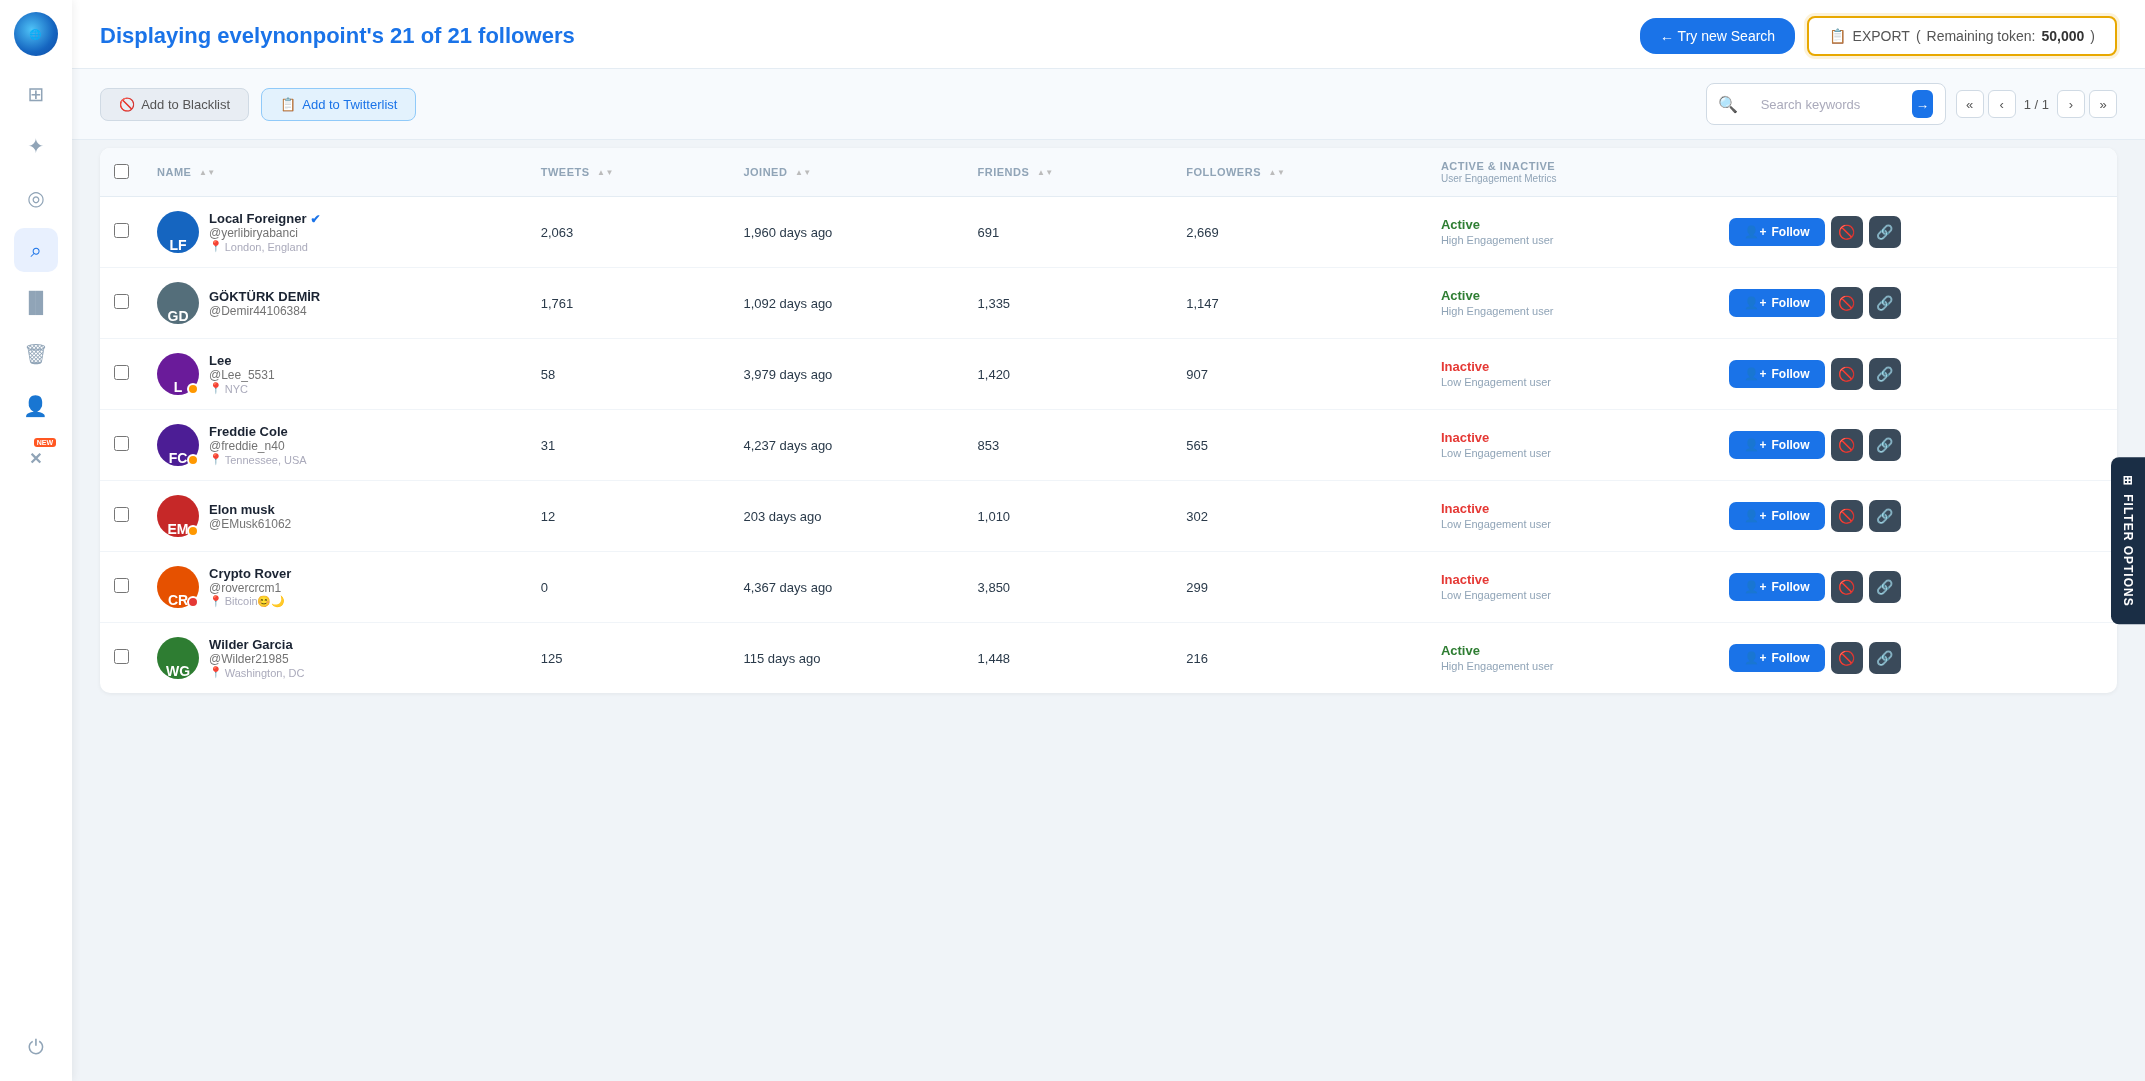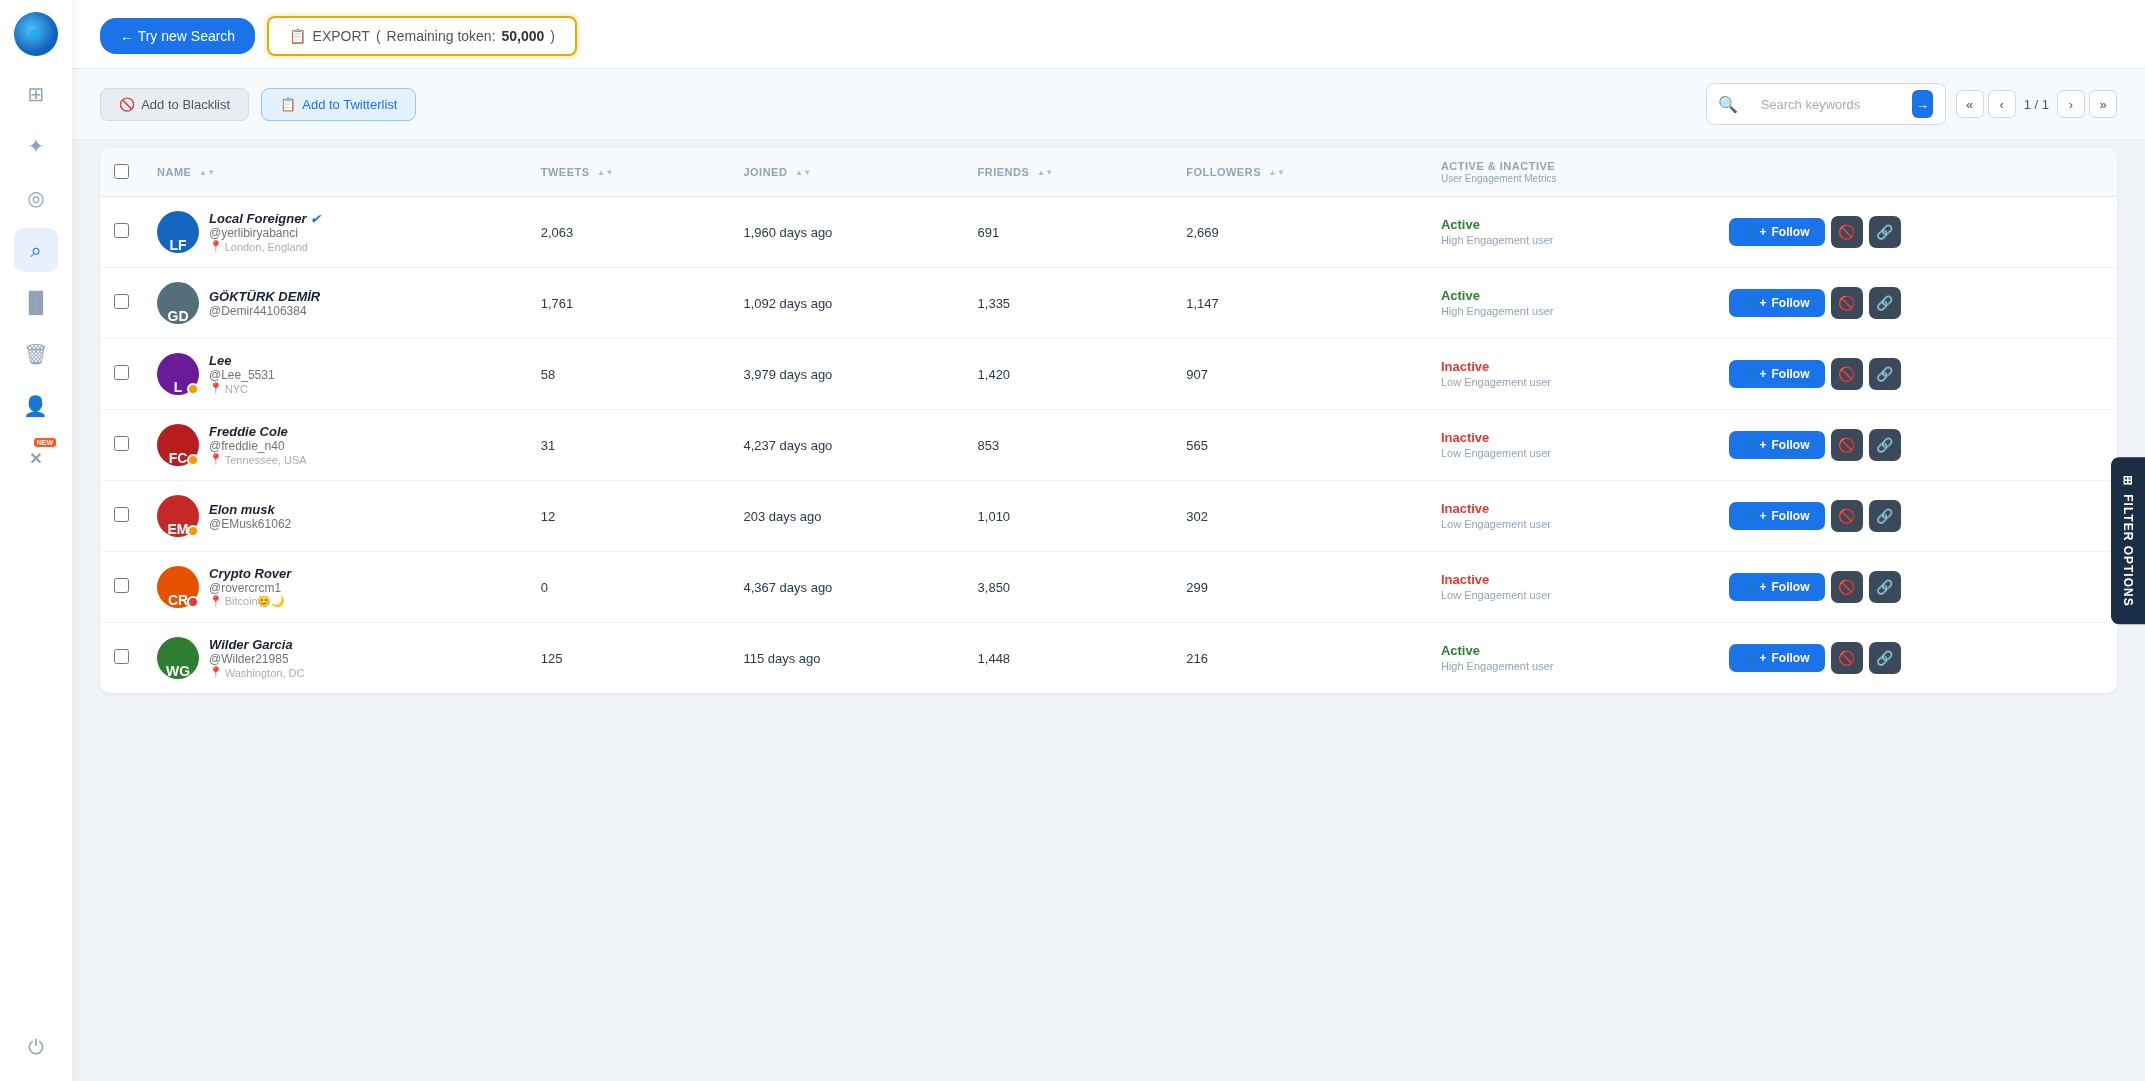--- a/index.html
+++ b/index.html
@@ -166,21 +166,21 @@
       position: relative;
     }
     .avatar-initials { font-size: 14px; font-weight: 700; }
     .avatar-badge {
       position: absolute; bottom: 0; right: 0;
       width: 12px; height: 12px; border-radius: 50%;
       background: #ffa000; border: 2px solid white;
     }
     .avatar-badge.orange { background: #ff9800; }
     .avatar-badge.red { background: #e53935; }
-    .user-info .name { font-weight: 600; font-size: 13px; color: #1a2332; display: flex; align-items: flex-end; gap: 4px; font-style: italic; }
+    .user-info .name { font-weight: 600; font-size: 13px; color: #1a2332; display: flex; align-items: flex-end; gap: 4px; }
     .user-info .handle { font-size: 12px; color: #737373; }
     .user-info .location { font-size: 11px; color: #aab; display: flex; align-items: center; gap: 2px; }
     .verified { color: #1a73e8; font-size: 12px; }
 
     .status-active { color: #2e7d32; font-weight: 600; font-size: 13px; }
     .status-inactive { color: #e53935; font-weight: 600; font-size: 13px; }
     .engagement { font-size: 11px; color: #90a4b7; }
 
     .actions-cell { display: flex; align-items: center; gap: 6px; }
     .btn-follow {
@@ -212,21 +212,21 @@
       border-radius: 8px 0 0 8px;
       font-size: 12px; font-weight: 600; letter-spacing: 1px;
       cursor: pointer;
       display: flex; align-items: center; gap: 8px;
       z-index: 100;
     }
 
     
     .av-blue { background: #1565c0; }
     .av-green { background: #2e7d32; }
-    .av-teal { background: #b91c1c; }
+    .av-teal { background: #4c1d95; }
     .av-orange { background: #e65100; }
     .av-purple { background: #6a1b9a; }
     .av-red { background: #c62828; }
     .av-grey { background: #546e7a; }
   </style>
 </head>
 <body>
 
 <div class="sidebar">
   <div class="sidebar-logo">
@@ -261,20 +261,23 @@
     <div class="sidebar-item">
       <span>⏻</span>
     </div>
   </div>
 </div>
 
 <div class="main">
 
   <div class="header">
     <div class="header-row">
+      <h1 class="page-title">
+        <span>Displaying </span><span style="color:#1a73e8">evelynonpoint</span><span>'s 21 of 21 followers</span>
+      </h1>
       <div class="header-actions" style="position:relative;">
         <button class="btn-try-search">← Try new Search</button>
         <button class="btn-export">
           <span>📋</span>
           <span>EXPORT</span>
           <span> (</span>
             <span>Remaining token:</span>
           <strong>50,000</strong>
             <span>)</span>
         </button>

